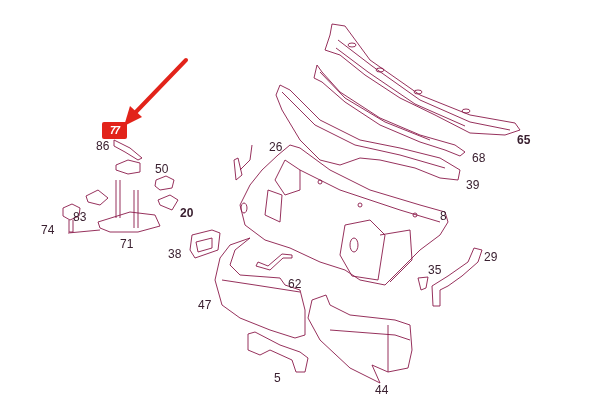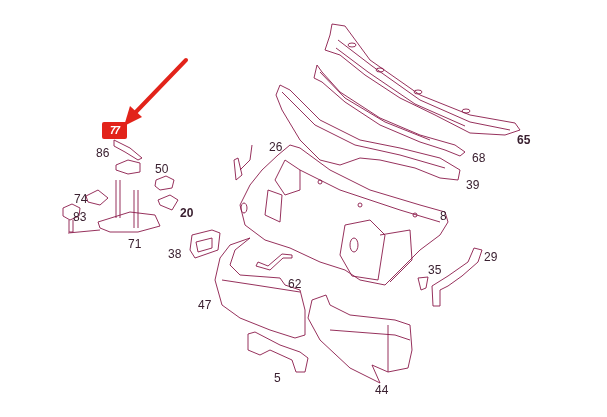--- a/index.html
+++ b/index.html
@@ -110,26 +110,26 @@
   <div class="hl-box">
     <span>77</span>
   </div>
 
   <div id="callouts">
       <span class="lbl" style="left: 517px; top: 134px; font-weight: bold;">65</span>
       <span class="lbl" style="left: 472px; top: 152px;">68</span>
       <span class="lbl" style="left: 466px; top: 179px;">39</span>
       <span class="lbl" style="left: 239px; top: 141px; margin-left: 30px;">26</span>
       <span class="lbl" style="left: 440px; top: 210px;">8</span>
-      <span class="lbl" style="left: 96px; top: 147px;">86</span>
+      <span class="lbl" style="left: 96px; top: 140px;">86</span>
       <span class="lbl" style="left: 155px; top: 163px;">50</span>
       <span class="lbl" style="left: 73px; top: 179px; margin-top: 32px;">83</span>
-      <span class="lbl" style="left: 41px; top: 193px; margin-left: 33px;">74</span>
+      <span class="lbl" style="left: 41px; top: 224px;">74</span>
       <span class="lbl" style="left: 180px; top: 207px; font-weight: bold;">20</span>
-      <span class="lbl" style="left: 128px; top: 238px; text-align: center;">71</span>
+      <span class="lbl" style="left: 120px; top: 238px; text-align: center;">71</span>
       <span class="lbl" style="left: 168px; top: 248px;">38</span>
       <span class="lbl" style="left: 288px; top: 278px;">62</span>
       <span class="lbl" style="left: 484px; top: 251px;">29</span>
       <span class="lbl" style="left: 428px; top: 264px;">35</span>
       <span class="lbl" style="left: 198px; top: 299px;">47</span>
       <span class="lbl" style="left: 274px; top: 372px;">5</span>
       <span class="lbl" style="left: 375px; top: 384px;">44</span>
     </div>
 </div>
 

